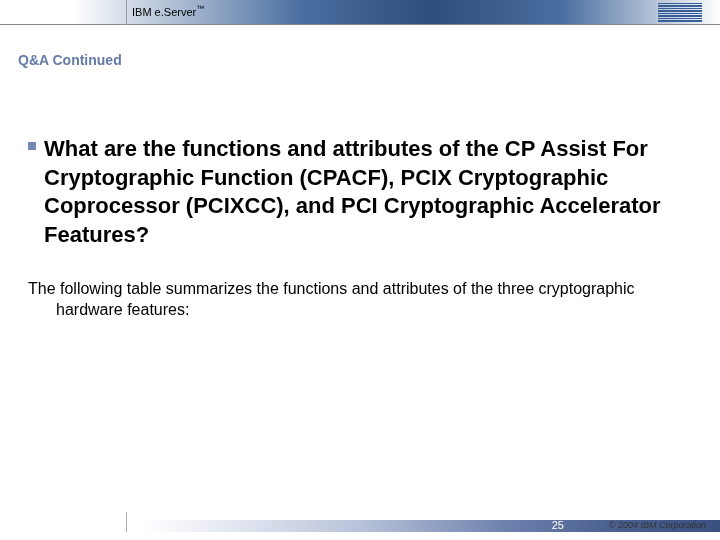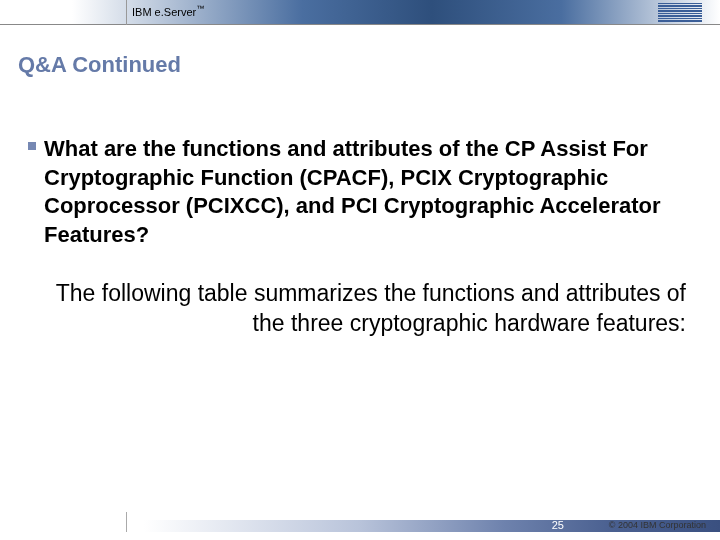--- a/index.html
+++ b/index.html
@@ -55,21 +55,21 @@
   .ibm-logo .bar {
     height: 1.4px;
     background: #3a5e98;
     margin-bottom: 1.1px;
   }
   .ibm-logo .bar:last-child { margin-bottom: 0; }
   .slide-title {
     position: absolute;
     top: 52px;
     left: 18px;
-    font-size: 22px;
+    font-size: 14px;
     font-weight: bold;
     color: #657aa8;
   }
   .content {
     position: absolute;
     top: 135px;
     left: 28px;
     right: 34px;
   }
   .bullet-row {
@@ -85,27 +85,26 @@
     flex-shrink: 0;
   }
   .bullet-text {
     font-size: 22px;
     font-weight: bold;
     line-height: 1.3;
     color: #000;
   }
   .para {
     margin-top: 30px;
-    font-size: 23px;
+    font-size: 16px;
     line-height: 1.3;
     color: #000;
     padding-left: 0;
     text-indent: -28px;
     margin-left: 28px;
-    text-align: right;
   }
   .footer {
     position: absolute;
     bottom: 0;
     left: 0; right: 0;
     height: 28px;
   }
   .footer-grad {
     position: absolute;
     left: 0; right: 0;
@@ -127,20 +126,21 @@
     top: 7px;
     font-size: 11px;
     color: #fff;
   }
   .copyright {
     position: absolute;
     right: 14px;
     top: 8px;
     font-size: 9px;
     color: #333;
+    font-style: italic;
   }
 </style>
 </head>
 <body>
 
 <div class="header">
   <div class="header-grad"></div>
   <div class="header-line"></div>
   <div class="vrule-top"></div>
   <div class="brand">

